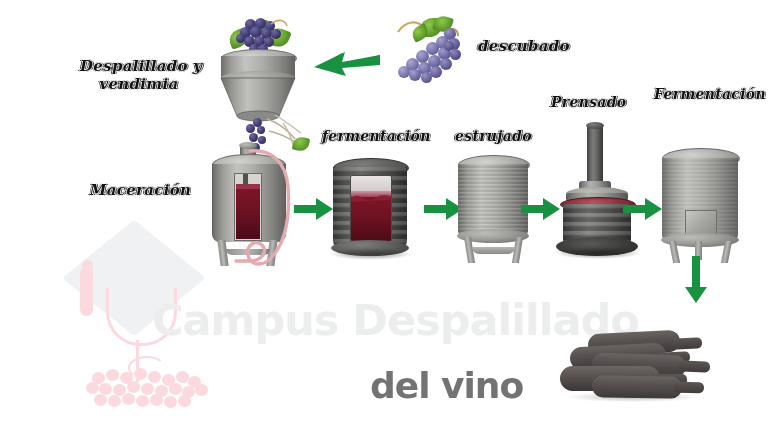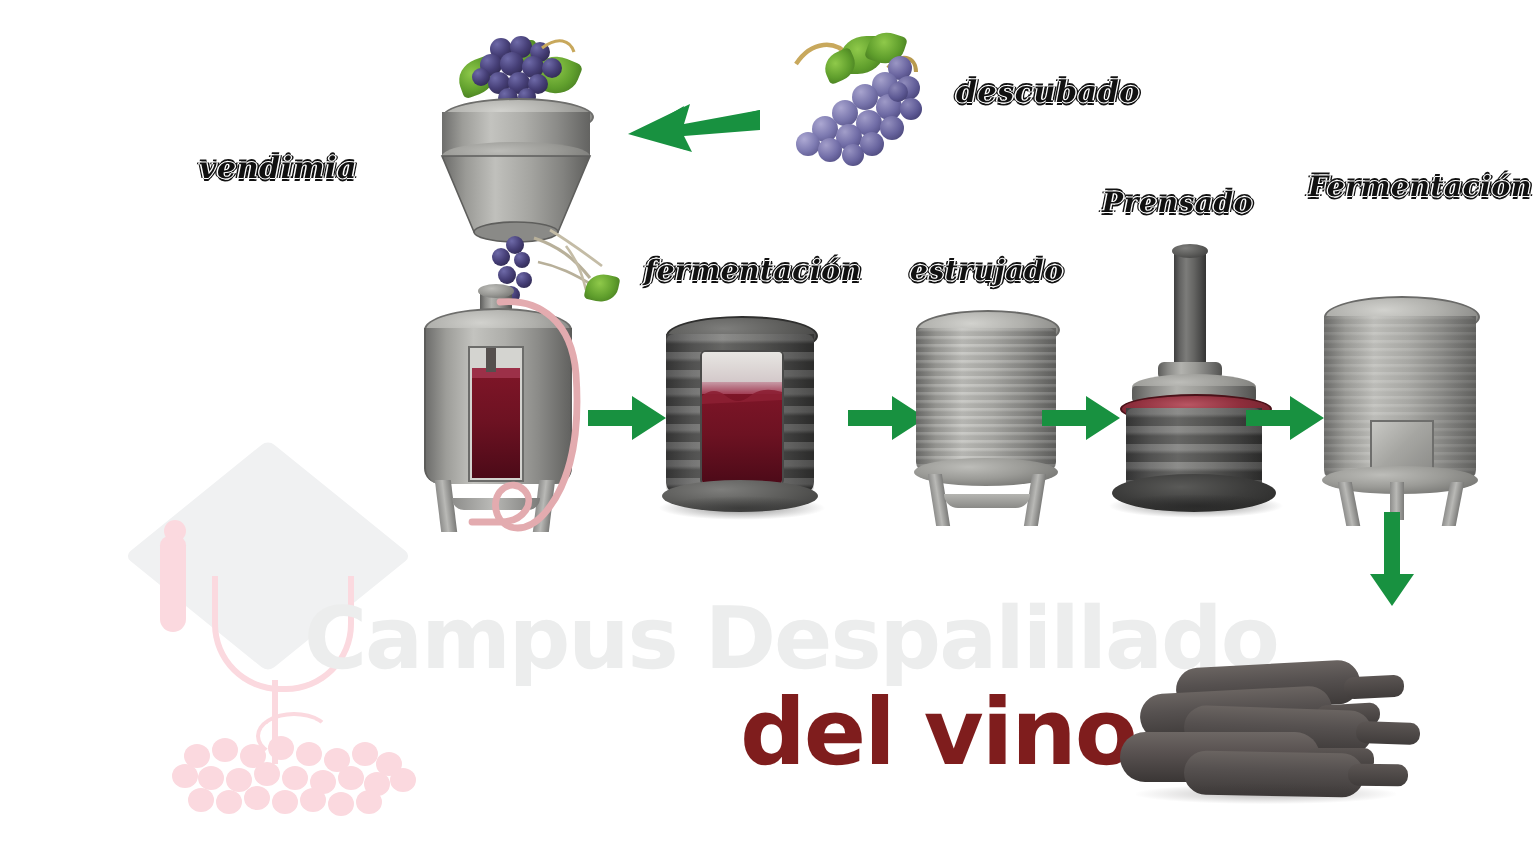--- a/index.html
+++ b/index.html
@@ -9,21 +9,21 @@
   }
   #stage{position:absolute;inset:0;width:768px;height:432px;background:#fff;}
 
   
   .wm-layer{position:absolute;inset:0;z-index:1;pointer-events:none;}
   .wm-text{
     position:absolute;font-family:"DejaVu Sans",sans-serif;font-weight:700;
     letter-spacing:-1px;white-space:nowrap;
   }
   #wm-line1{left:152px;top:295px;font-size:43px;color:#eceded;}
-  #wm-line2{left:370px;top:339px;font-size:46px;color:#7f1d1d;}
+  #wm-line2{left:370px;top:365px;font-size:36px;color:#737373;}
 
   .wm-logo{position:absolute;left:58px;top:228px;width:170px;height:175px;}
   .wm-cap{
     position:absolute;left:30px;top:4px;width:92px;height:92px;background:#f0f1f2;
     transform:rotate(45deg) skew(-6deg,-6deg);border-radius:4px;
   }
   .wm-cap-base{
     position:absolute;left:57px;top:56px;width:46px;height:26px;background:#f0f1f2;
     border-radius:0 0 9px 9px;
   }
@@ -359,24 +359,25 @@
       <div class="bottle-neck" style="left:130px;top:31px;width:32px;height:11px;transform:rotate(2deg)"></div>
 
       <div class="bottle" style="left:12px;top:36px;width:100px;height:25px;background:linear-gradient(180deg,#6d6764 0%,#5a5352 38%,#3a3635 100%)"></div>
       <div class="bottle-neck" style="left:105px;top:44px;width:34px;height:12px;"></div>
       <div class="bottle" style="left:44px;top:46px;width:90px;height:22px;transform:rotate(1deg)"></div>
       <div class="bottle-neck" style="left:126px;top:52px;width:30px;height:11px;transform:rotate(1deg)"></div>
       <div style="position:absolute;left:20px;top:62px;width:130px;height:10px;background:radial-gradient(ellipse at 50% 50%,rgba(60,55,55,.35),rgba(255,255,255,0) 72%);"></div>
     </div>
 
     <div class="label lbl-despalillado">
-      <br>
+      <span>Despalillado y</span><br>
       <span>vendimia</span>
     </div>
 
+    <div class="label lbl-maceracion">Maceración</div>
 
     <div class="label lbl-vendimia">descubado</div>
 
     <div class="label lbl-fermentacion">fermentación</div>
 
     <div class="label lbl-descubado">estrujado</div>
 
     <div class="label lbl-prensado">Prensado</div>
 
     <div class="label lbl-malolactica">

